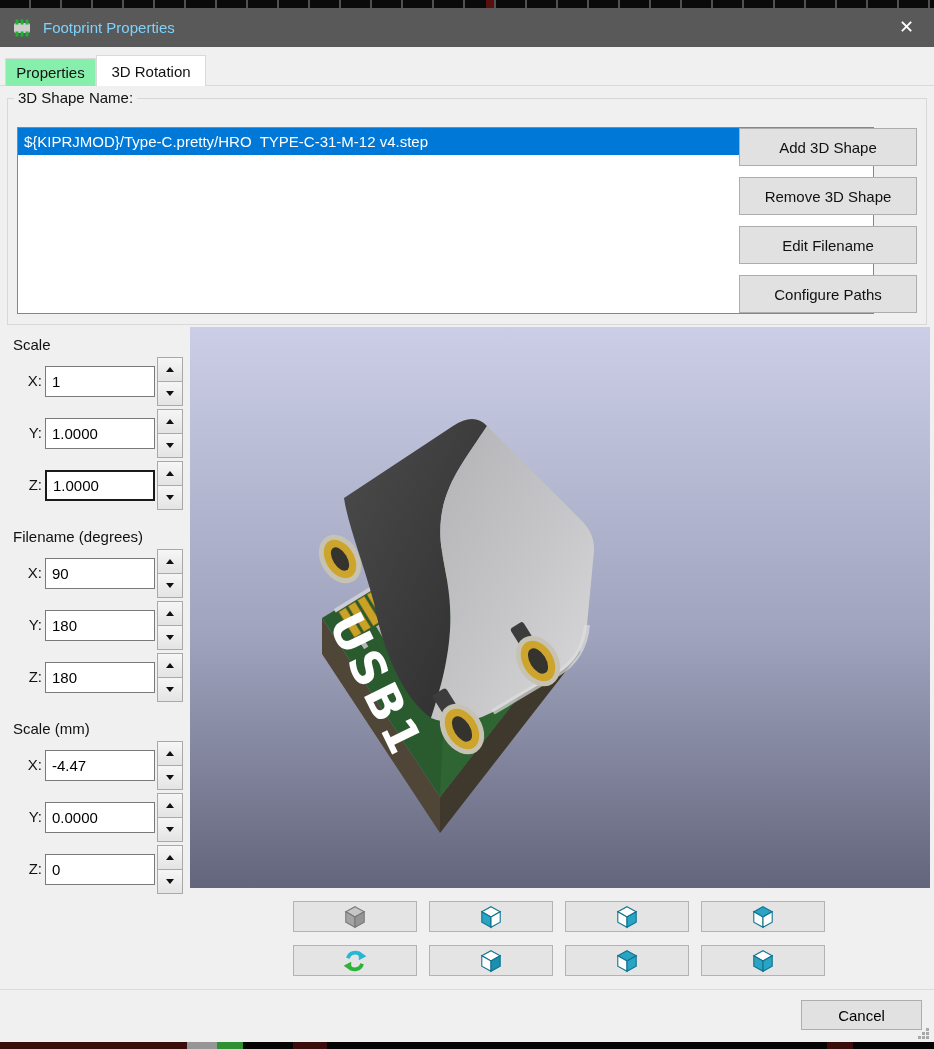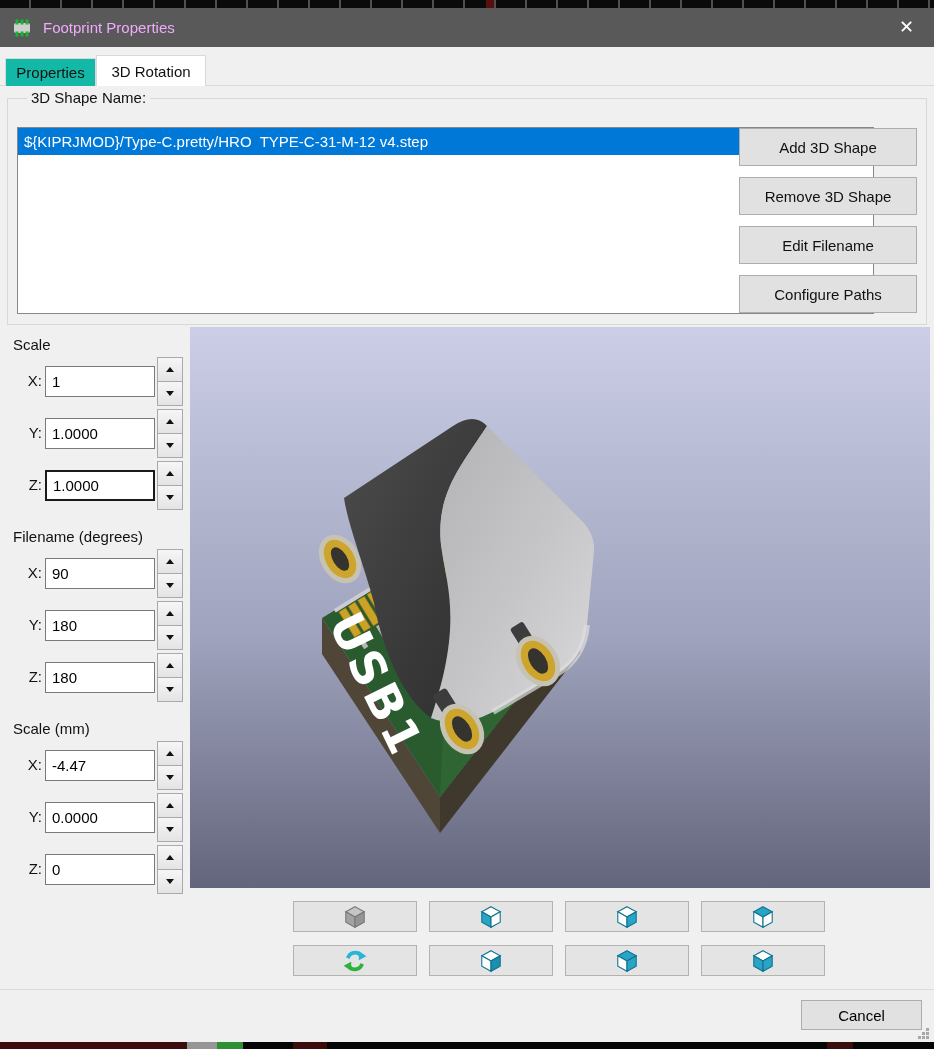--- a/index.html
+++ b/index.html
@@ -11,35 +11,35 @@
   }
   
   .app-strip-top{position:absolute;left:0;top:0;width:934px;height:8px;
     background:repeating-linear-gradient(90deg,#0a0a0a 0px,#0a0a0a 29px,#505050 29px,#505050 31px);}
   .app-strip-top .red-tick{position:absolute;left:486px;top:0;width:8px;height:8px;background:#5a0f0f;}
   .app-strip-bottom{position:absolute;left:0;top:1042px;width:934px;height:7px;background:#050505;}
   .seg{position:absolute;top:0;height:7px;}
   
   .titlebar{position:absolute;left:0;top:8px;width:934px;height:39px;background:#595959;
     display:flex;align-items:center;padding-left:10px;box-sizing:border-box;}
-  .title{color:#f0abfc;font-size:15px;margin-left:9px;text-align:center;}
+  .title{color:#7dd3fc;font-size:15px;margin-left:9px;text-align:center;}
   .close{position:absolute;right:0;top:0;width:55px;height:39px;border:none;background:transparent;
     color:#ffffff;font-size:18px;line-height:39px;text-align:center;padding:0;cursor:default;}
   
   .tabline{position:absolute;left:0;top:85px;width:934px;height:1px;background:#d9d9d9;}
   .tab{position:absolute;box-sizing:border-box;font-size:15px;display:flex;align-items:center;
     justify-content:center;cursor:default;}
-  .tab.inactive{left:5px;top:58px;width:91px;height:28px;background:#14b8a6;
+  .tab.inactive{left:5px;top:58px;width:91px;height:28px;background:#86efac;
     border:1px solid #d9d9d9;border-bottom:none;}
   .tab.active{left:96px;top:55px;width:110px;height:31px;background:#ffffff;
     border:1px solid #d9d9d9;border-bottom:none;z-index:2;}
   
   .groupbox{position:absolute;left:7px;top:98px;width:920px;height:227px;
     border:1px solid #d8d8d8;box-sizing:border-box;}
-  .grouplabel{position:absolute;left:14px;top:89px;background:#f0f0f0;padding:0 4px;font-size:15px;z-index:2;margin-left:13px;}
+  .grouplabel{position:absolute;left:14px;top:89px;background:#f0f0f0;padding:0 4px;font-size:15px;z-index:2;}
   .listbox{position:absolute;left:17px;top:127px;width:857px;height:187px;background:#ffffff;
     border:1px solid #828790;box-sizing:border-box;}
   .list-item{height:27px;line-height:27px;background:#0078d7;color:#ffffff;font-size:15px;
     padding-left:6px;white-space:pre;overflow:hidden;}
   .wbtn{position:absolute;left:739px;width:178px;height:38px;background:#e1e1e1;
     border:1px solid #adadad;font-size:15px;font-family:inherit;color:#111;padding:0;cursor:default;}
   
   .sec-label{position:absolute;left:13px;font-size:15px;}
   .num-row{position:absolute;left:0;width:186px;height:49px;}
   .axis{position:absolute;left:0;top:6px;width:42px;text-align:right;font-size:15px;}

